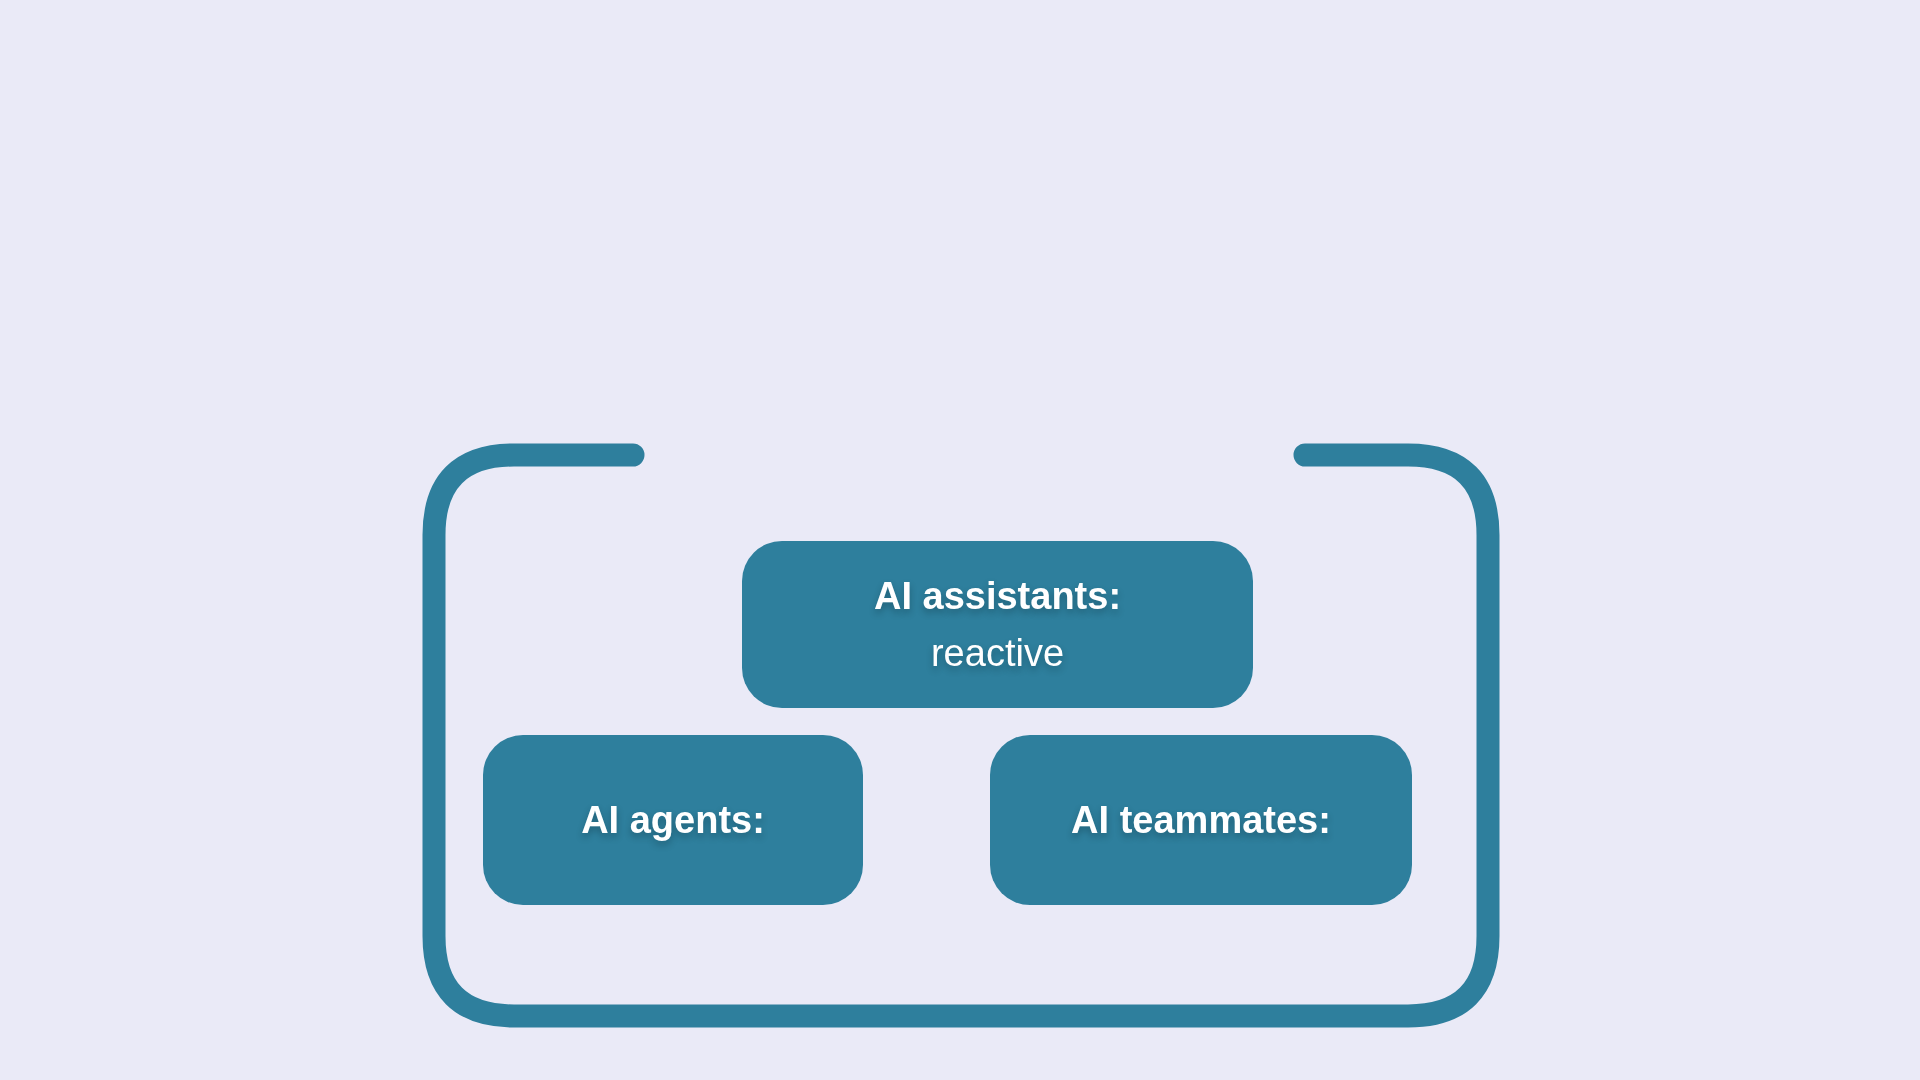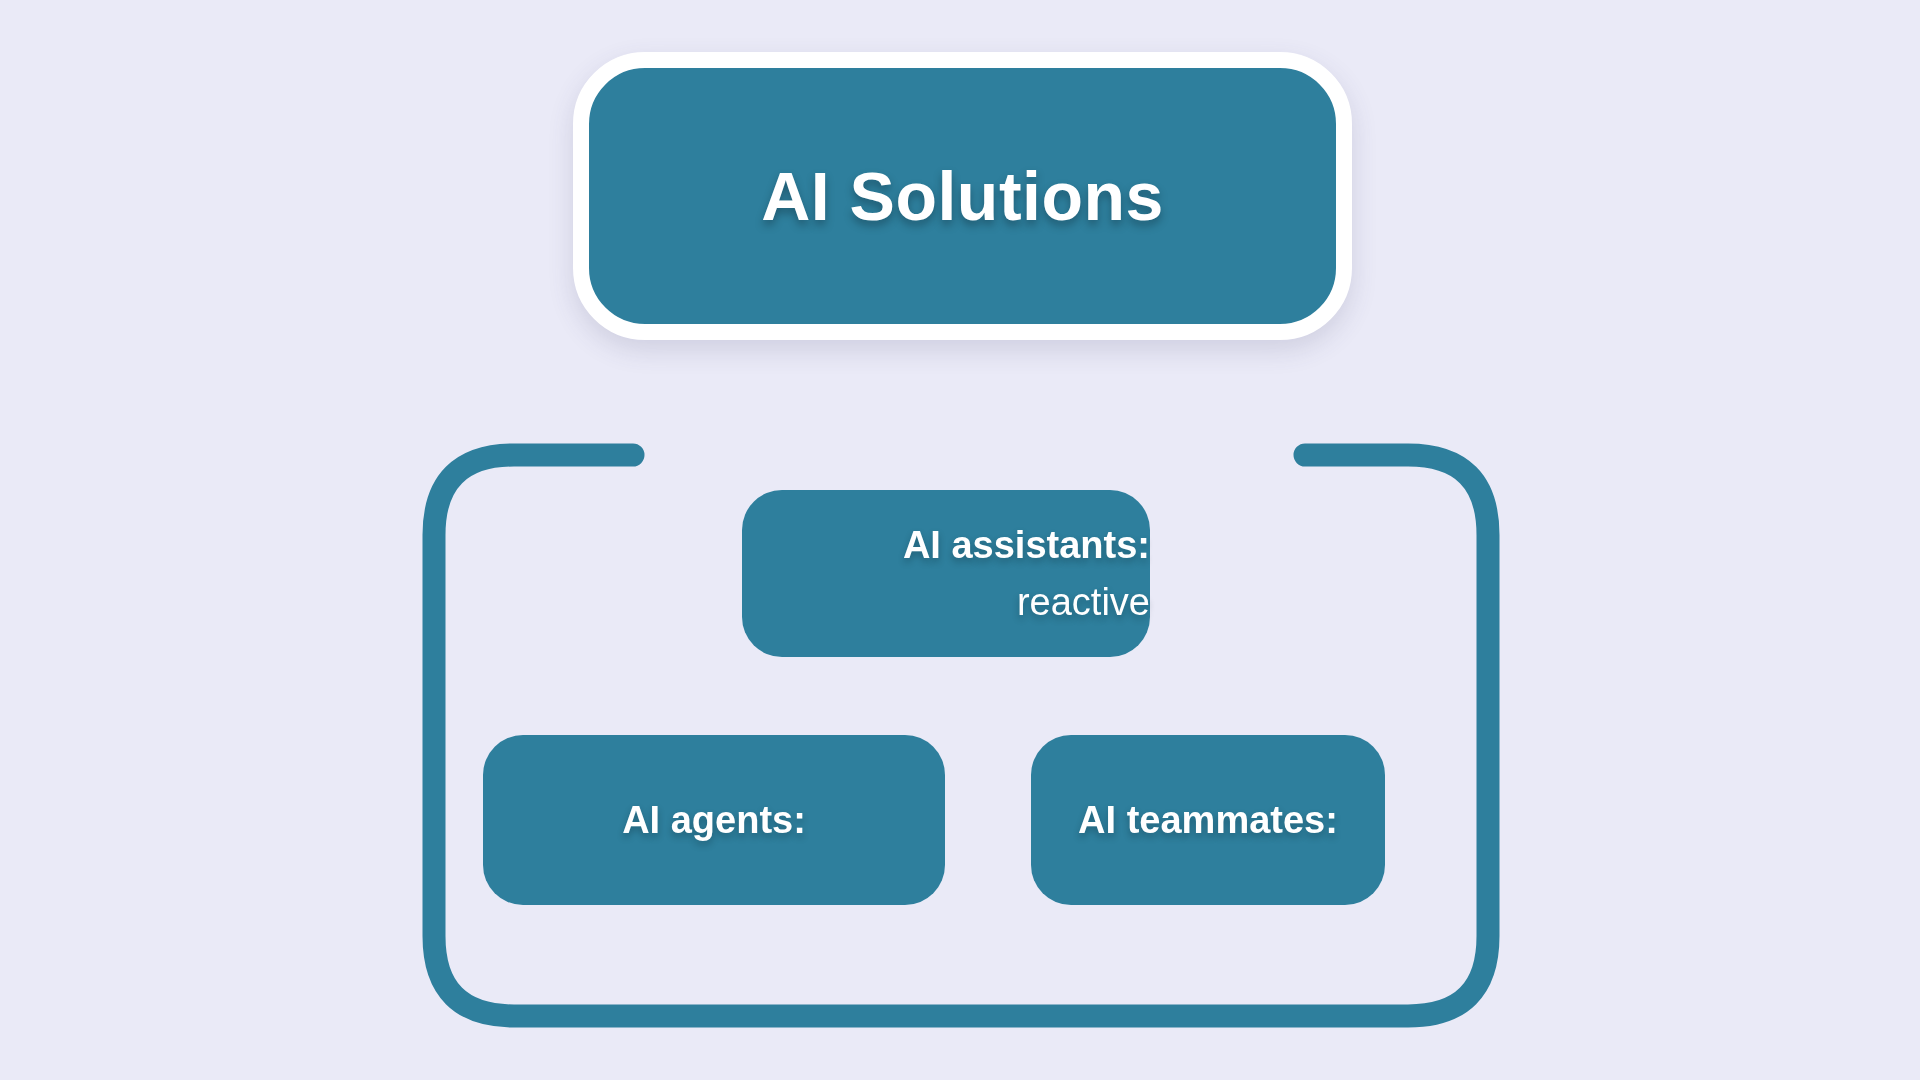--- a/index.html
+++ b/index.html
@@ -66,43 +66,40 @@
   .child-node {
     position: absolute;
     background: var(--node-fill);
     border-radius: 40px;
     display: flex;
     flex-direction: column;
     align-items: center;
     justify-content: center;
     text-align: center;
   }
-  .child-node--assistants { left: 742px; top: 490px; width: 408px; height: 167px; align-items: flex-end; }
-  .child-node--agents     { left: 483px; top: 735px; width: 462px; height: 170px; }
-  .child-node--teammates  { left: 1031px; top: 735px; width: 354px; height: 170px; }
+  .child-node--assistants { left: 742px; top: 541px; width: 511px; height: 167px; }
+  .child-node--agents     { left: 483px; top: 735px; width: 380px; height: 170px; }
+  .child-node--teammates  { left: 990px; top: 735px; width: 422px; height: 170px; }
 
   .child-title,
   .child-subtitle {
     color: var(--node-text);
     font-size: 38px;
     line-height: 1.5;
     text-shadow: 0 4px 7px rgba(10, 35, 45, 0.32);
     white-space: nowrap;
   }
   .child-title { font-weight: 700; }
   .child-subtitle { font-weight: 400; }
 </style>
 </head>
 <body>
 
 <div class="canvas">
 
-  <div class="root-node">
-    <span class="root-label">AI Solutions</span>
-  </div>
 
   <svg class="bracket" viewBox="0 0 1920 1080" aria-hidden="true">
     <path d="M 633 455 L 514 455 Q 434 455 434 535 L 434 936 Q 434 1016 514 1016
              L 1408 1016 Q 1488 1016 1488 936 L 1488 535 Q 1488 455 1408 455 L 1305 455"></path>
   </svg>
 
   <div class="child-node child-node--assistants">
     <span class="child-title">AI assistants:</span>
     <span class="child-subtitle">reactive</span>
   </div>

